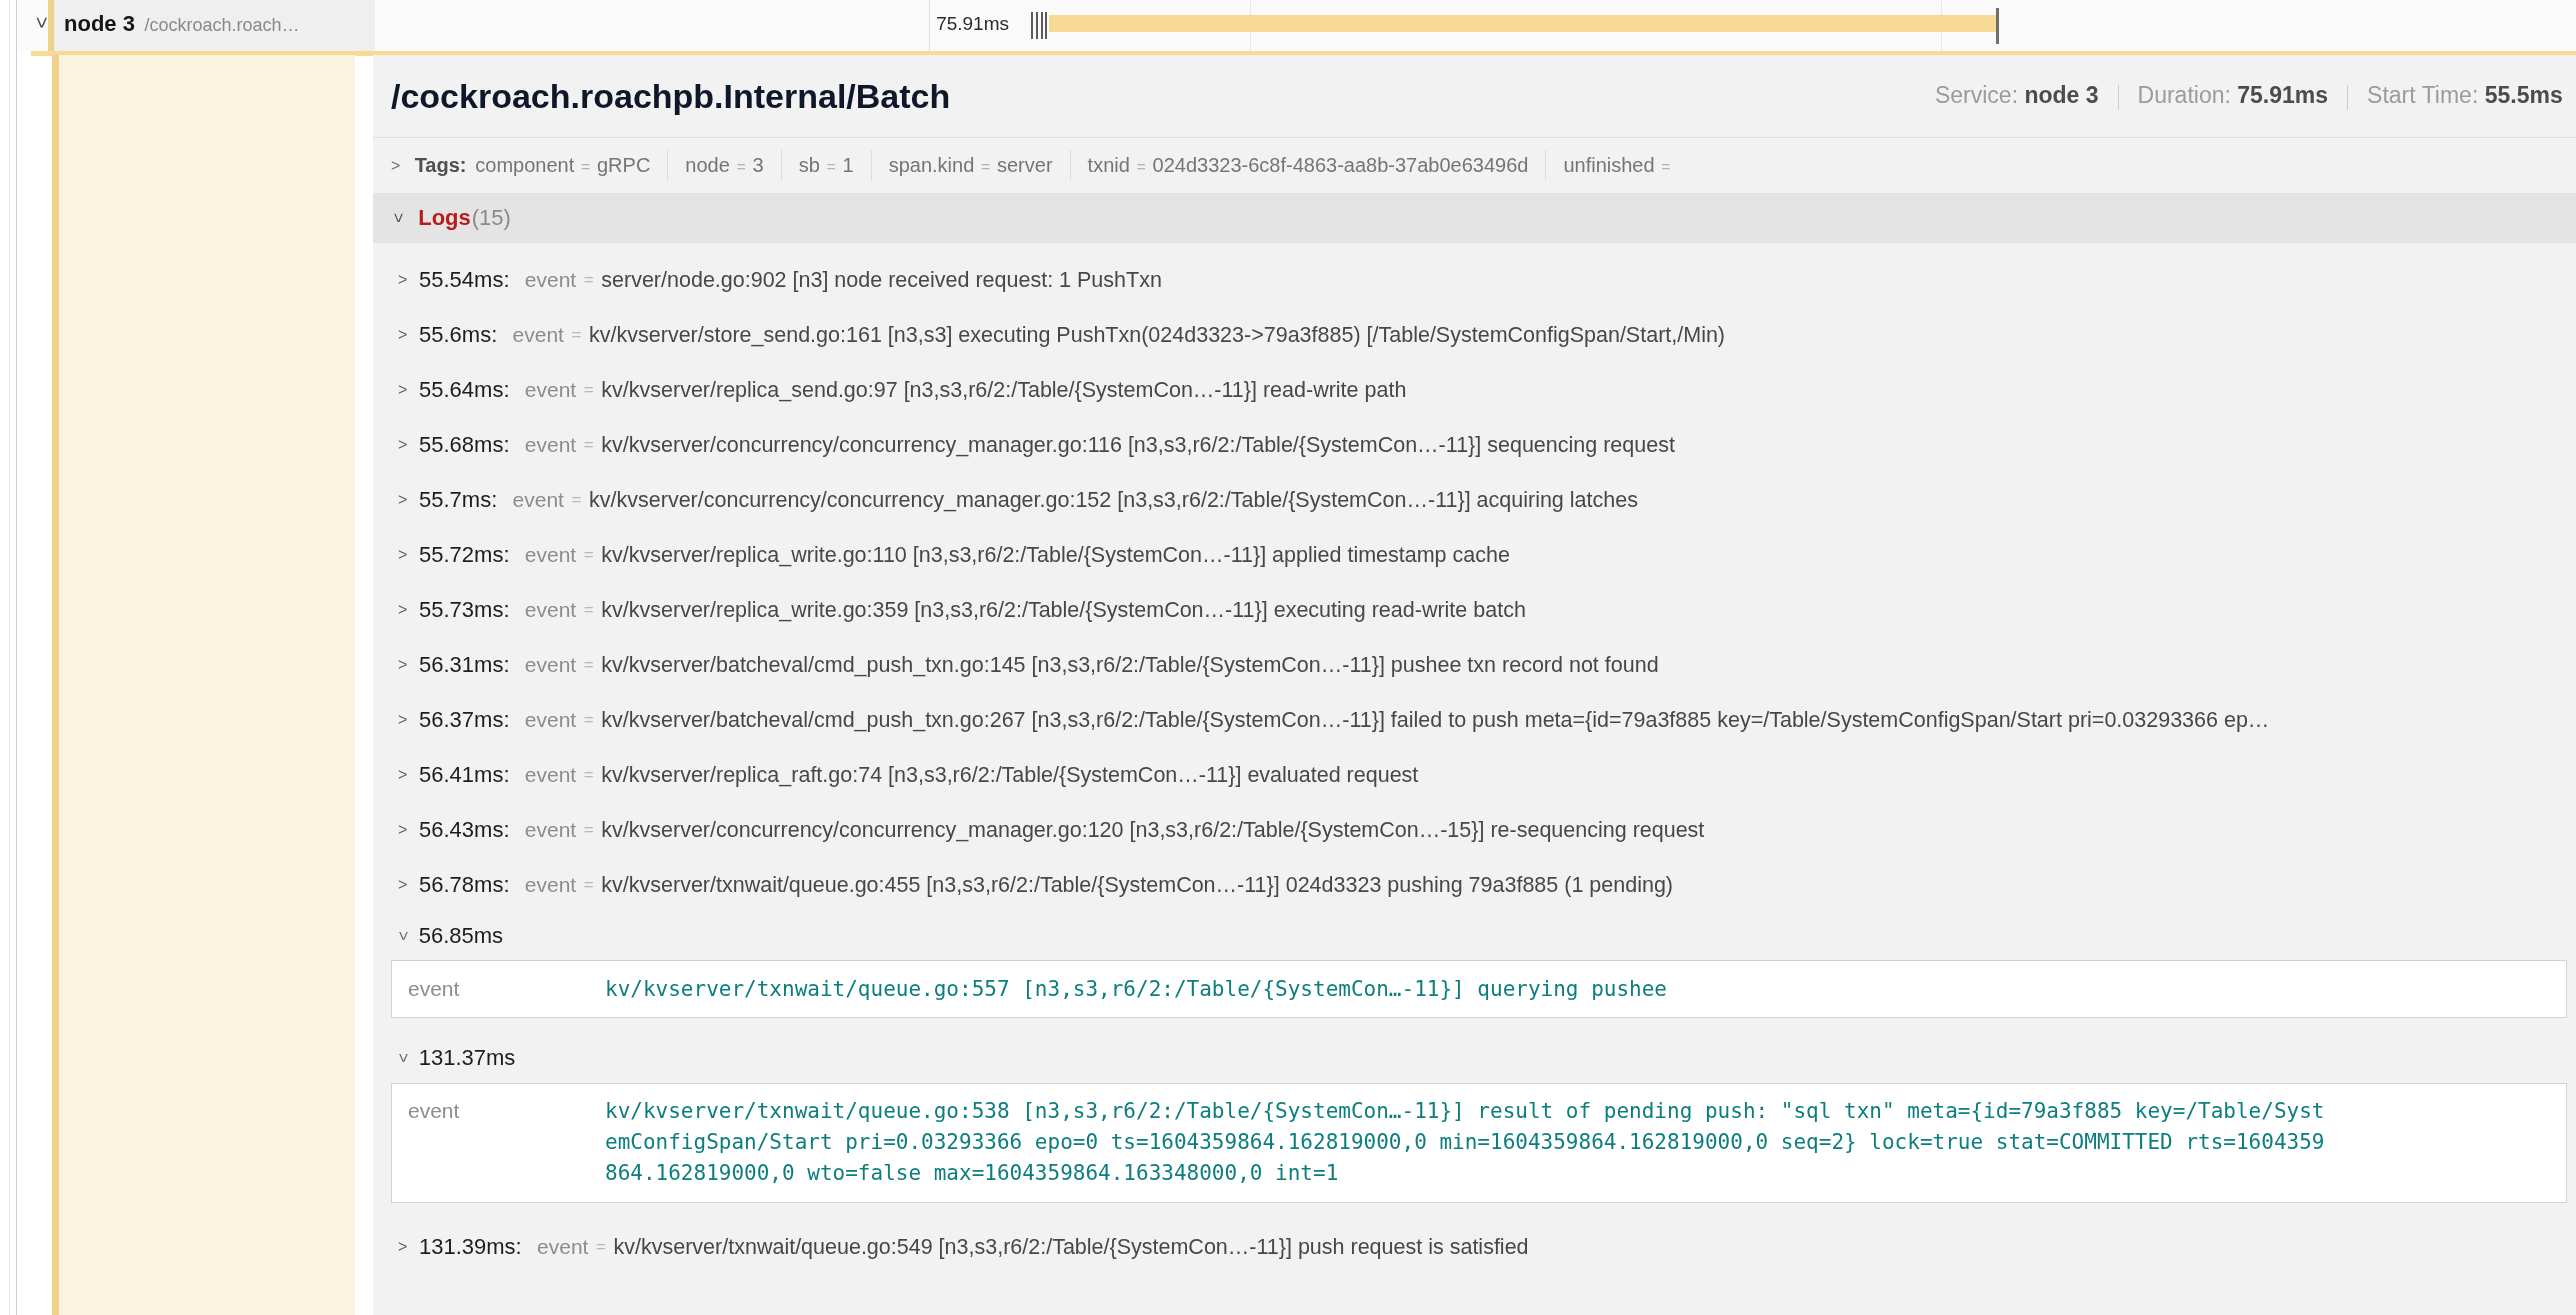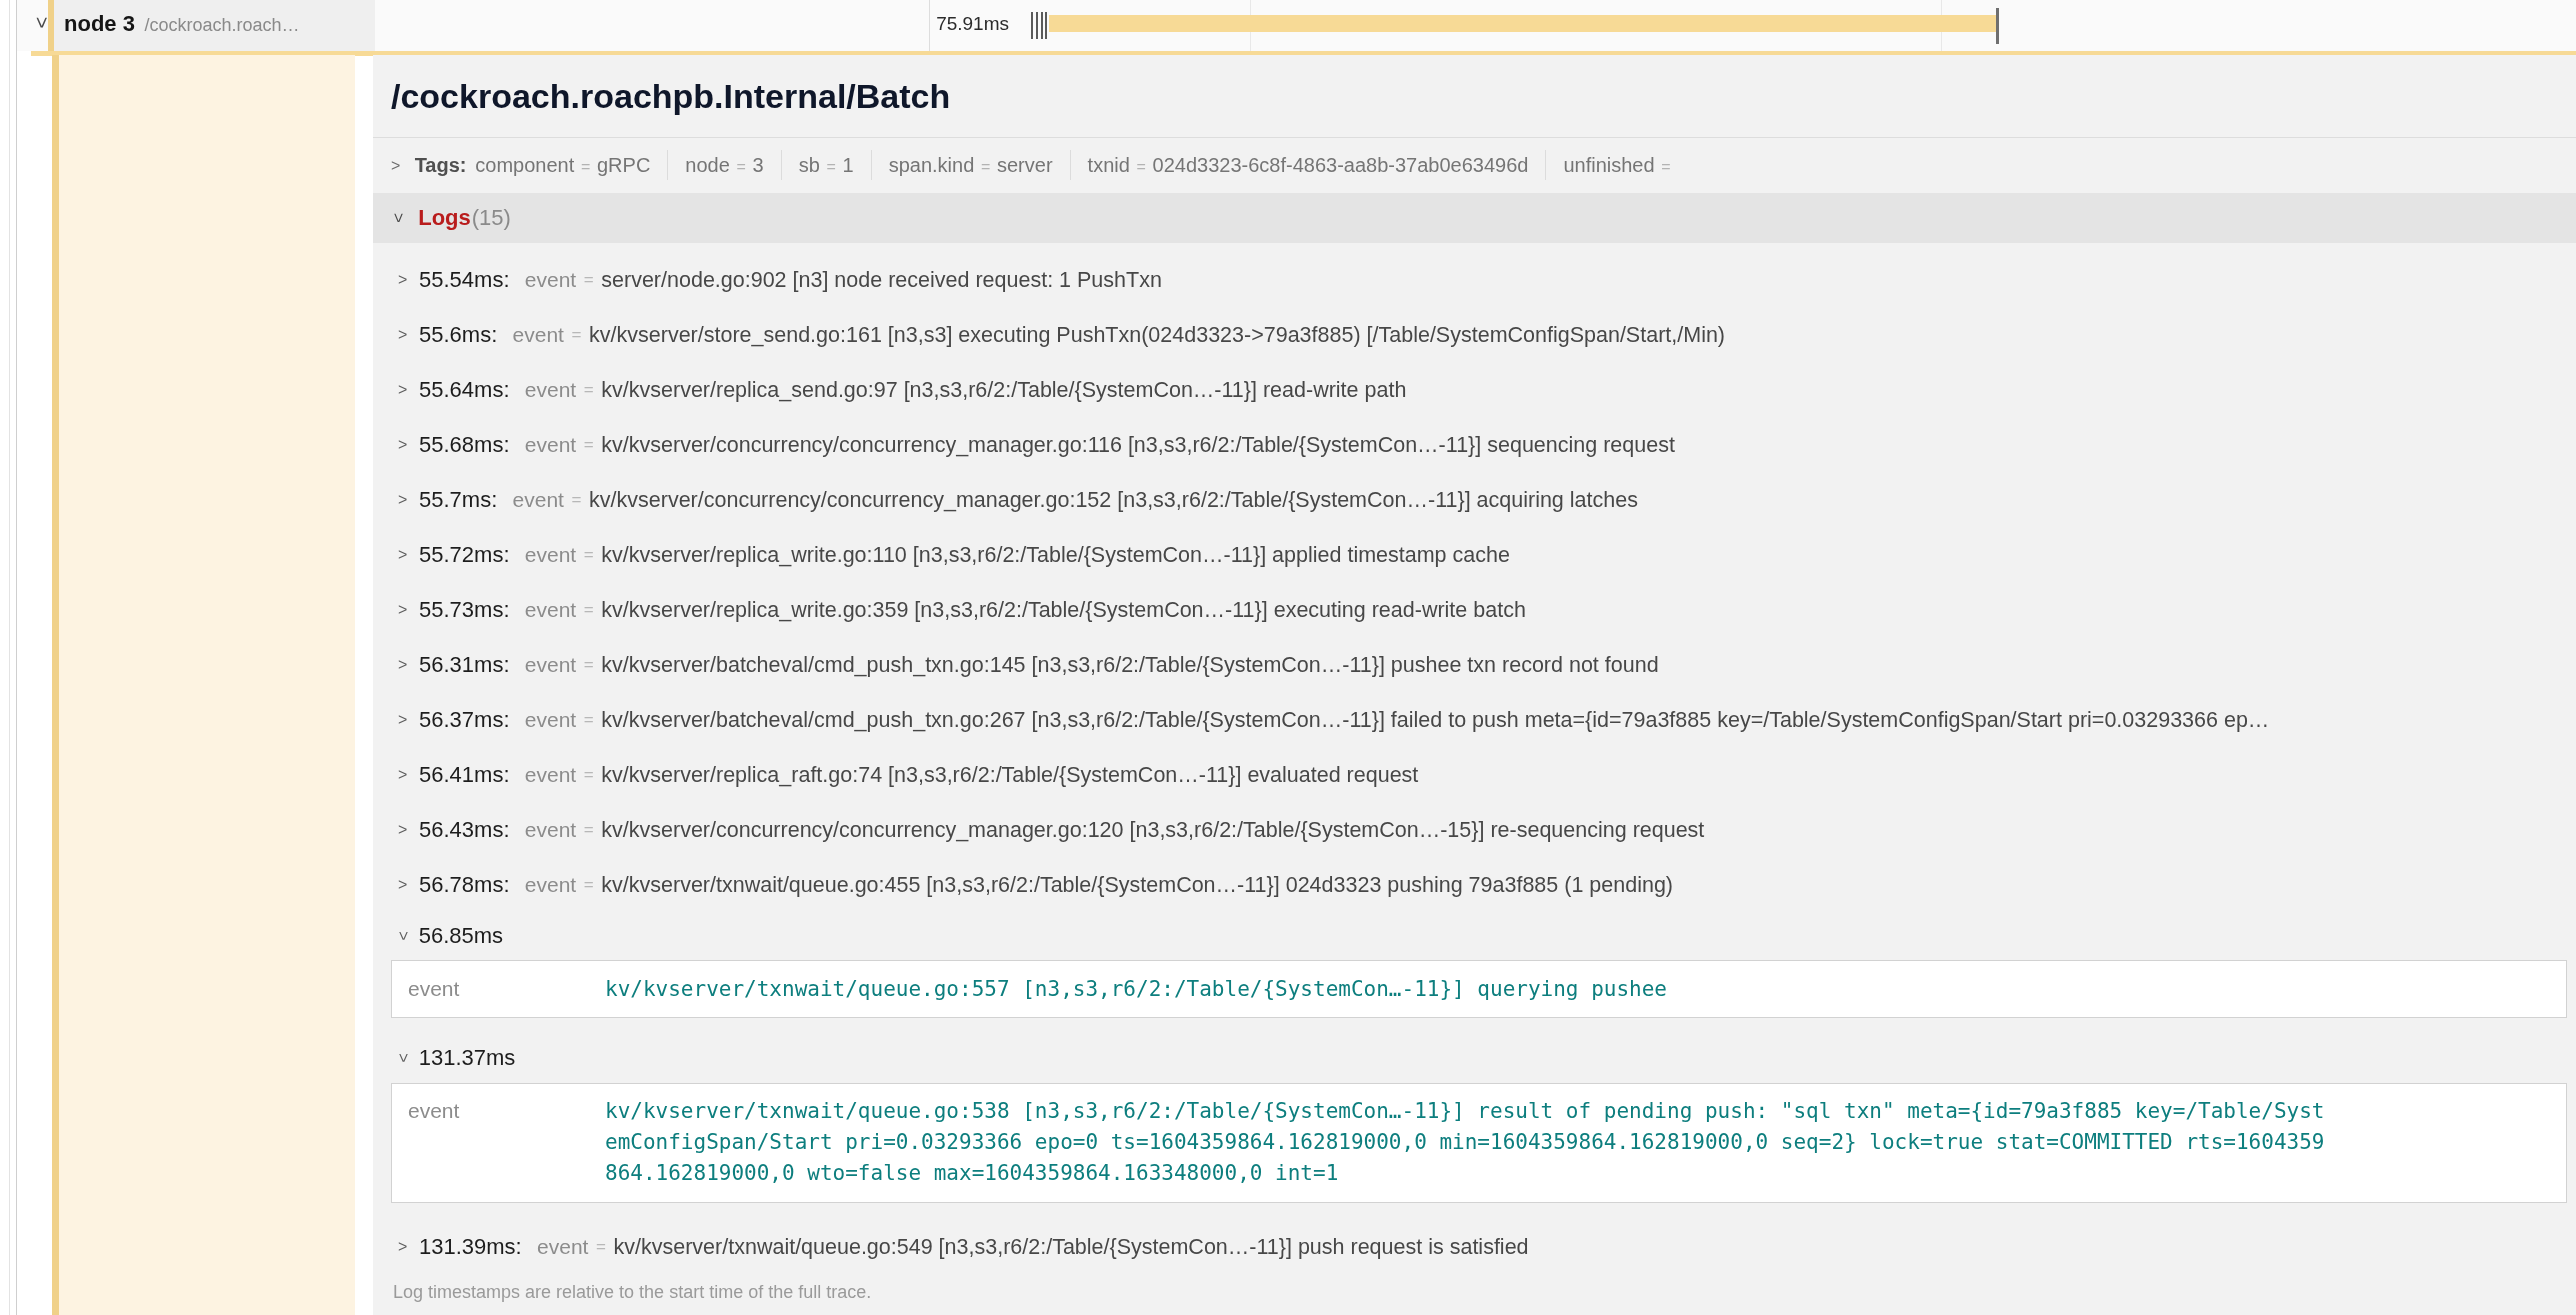--- a/index.html
+++ b/index.html
@@ -95,20 +95,21 @@
     <div class="tl-endmark"></div>
   </div>
   <div class="tan-band"></div>
 
   <div class="name-stripe"></div>
   <div class="name-cream"></div>
 
   <div class="detail">
     <div class="detail-header">
       <div class="detail-title">/cockroach.roachpb.Internal/Batch</div>
+      <div class="detail-meta" id="meta"><span class="meta-label">Service: </span><span class="meta-value">node 3</span><span class="meta-pipe"></span><span class="meta-label">Duration: </span><span class="meta-value">75.91ms</span><span class="meta-pipe"></span><span class="meta-label">Start Time: </span><span class="meta-value">55.5ms</span></div>
     </div>
 
     <div class="tags-row">
       <span class="tag-chev">&gt;</span>
       <span class="tags-label">Tags:</span>
       <span id="tag-items"><span class="tag-item"><span class="tag-key">component</span><span class="tag-eq">=</span><span class="tag-val">gRPC</span></span><span class="tag-item"><span class="tag-key">node</span><span class="tag-eq">=</span><span class="tag-val">3</span></span><span class="tag-item"><span class="tag-key">sb</span><span class="tag-eq">=</span><span class="tag-val">1</span></span><span class="tag-item"><span class="tag-key">span.kind</span><span class="tag-eq">=</span><span class="tag-val">server</span></span><span class="tag-item"><span class="tag-key">txnid</span><span class="tag-eq">=</span><span class="tag-val">024d3323-6c8f-4863-aa8b-37ab0e63496d</span></span><span class="tag-item"><span class="tag-key">unfinished</span><span class="tag-eq">=</span></span></span>
     </div>
 
     <div class="logs-header">
       <span class="logs-chev">&gt;</span>
@@ -223,17 +224,16 @@
         </div>
         <div class="log-row">
           <span class="chev">&gt;</span>
           <span class="row-time">131.39ms:</span>
           <span class="row-key">event</span>
           <span class="row-eq">=</span>
           <span class="row-val">kv/kvserver/txnwait/queue.go:549 [n3,s3,r6/2:/Table/{SystemCon…-11}] push request is satisfied</span>
         </div>
       </div>
 
-    <div class="footer-note">Log timestamps are relative to the start time of the full trace.</div>
 
   </div>
 </div>
 
 
 </body></html>

